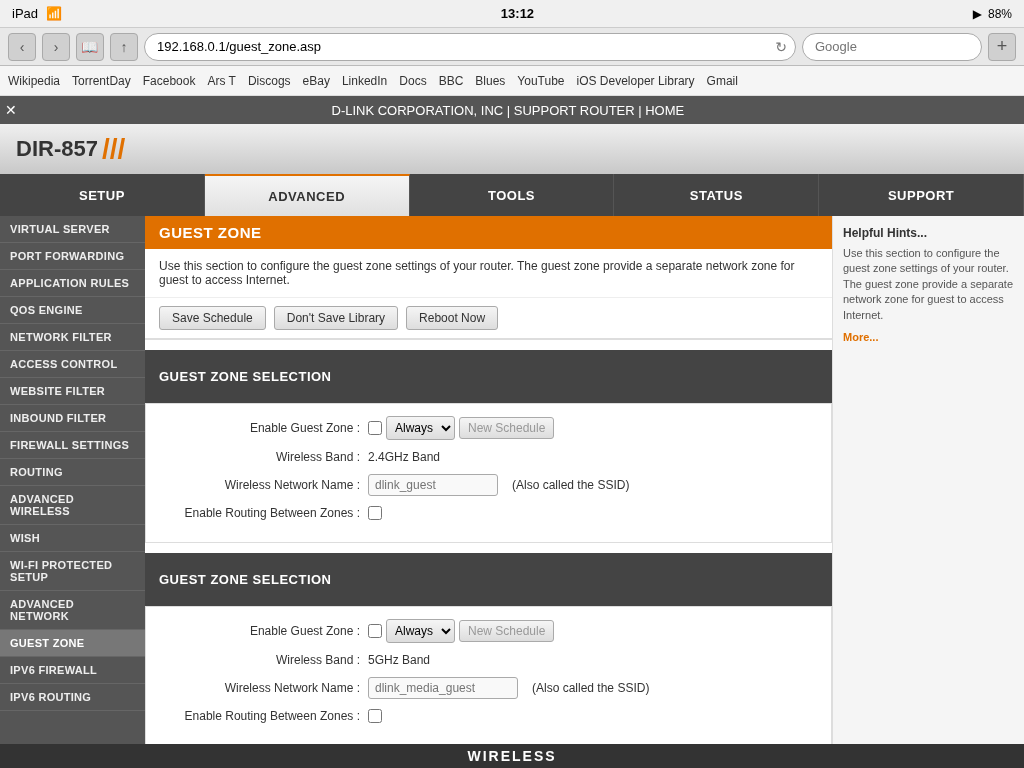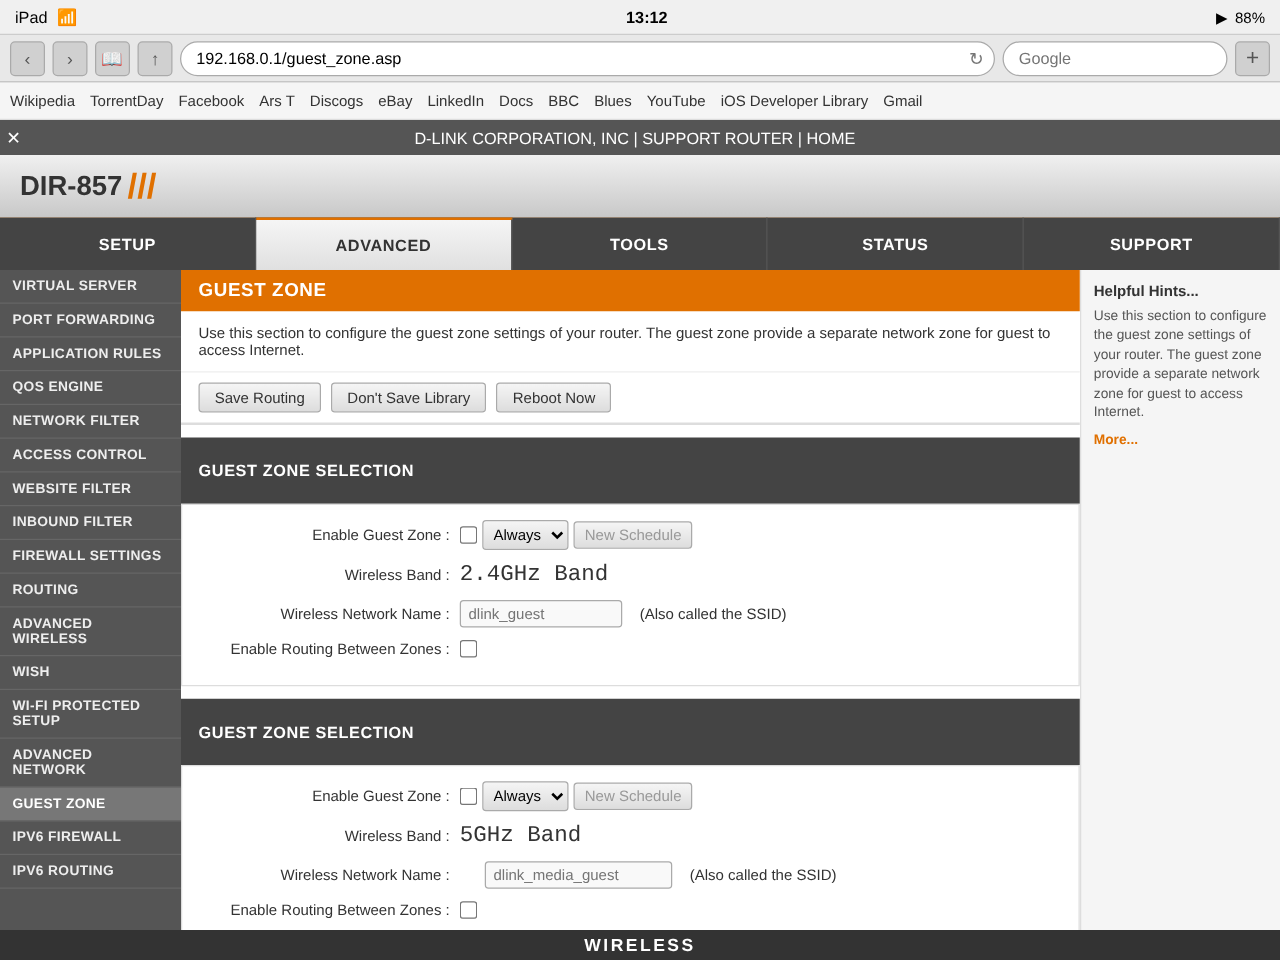--- a/index.html
+++ b/index.html
@@ -229,23 +229,22 @@
       gap: 8px;
     }
     .form-label {
       width: 200px;
       text-align: right;
       font-size: 12px;
       color: #333;
       font-weight: normal;
     }
     .form-value {
-      font-size: 18px;
+      font-size: 12px;
       color: #333;
-      font-family: Liberation Mono, monospace;
     }
     .form-input {
       padding: 3px 6px;
       border: 1px solid #aaa;
       border-radius: 3px;
       font-size: 12px;
       background: #f9f9f9;
       width: 130px;
       color: #999;
     }
@@ -270,21 +269,21 @@
       font-size: 12px;
       color: #999;
     }
     .enable-checkbox {
       width: 14px; height: 14px;
     }
     .ssid-note { font-size: 12px; color: #333; margin-left: 6px; }
 
     
     .hints-panel {
-      width: 160px;
+      width: 192px;
       background: #f5f5f5;
       border-left: 1px solid #ddd;
       padding: 10px;
       flex-shrink: 0;
       font-size: 11px;
     }
     .hints-title {
       font-weight: bold; font-size: 12px;
       margin-bottom: 6px; color: #333;
     }
@@ -393,21 +392,21 @@
       <div class="sidebar-item">IPV6 ROUTING</div>
     </div>
 
     <div class="content-area">
 
       <div class="gz-header">GUEST ZONE</div>
 
       <div class="gz-description">Use this section to configure the guest zone settings of your router. The guest zone provide a separate network zone for guest to access Internet.</div>
 
       <div class="gz-buttons">
-        <button class="gz-btn">Save Routing</button>
+        <button class="gz-btn">Save Schedule</button>
         <button class="gz-btn">Don't Save Library</button>
         <button class="gz-btn">Reboot Now</button>
       </div>
 
       <div class="section-header">GUEST ZONE SELECTION</div>
       <div class="section-content">
         <div class="form-row">
           <div class="form-label">Enable Guest Zone :</div>
           <div class="form-select-group">
             <input type="checkbox" class="enable-checkbox" style="">
@@ -443,21 +442,21 @@
             </select>
             <button class="schedule-btn">New Schedule</button>
           </div>
         </div>
         <div class="form-row">
           <div class="form-label">Wireless Band :</div>
           <div class="form-value">5GHz Band</div>
         </div>
         <div class="form-row">
           <div class="form-label">Wireless Network Name :</div>
-          <input class="form-input" type="text" placeholder="dlink_media_guest" style="width: 150px; margin-left: 20px;">
+          <input class="form-input" type="text" placeholder="dlink_media_guest" style="width: 150px;">
           <span class="ssid-note">(Also called the SSID)</span>
         </div>
         <div class="form-row">
           <div class="form-label">Enable Routing Between Zones :</div>
           <input type="checkbox" class="enable-checkbox" style="">
         </div>
       </div>
 
     </div>
 

